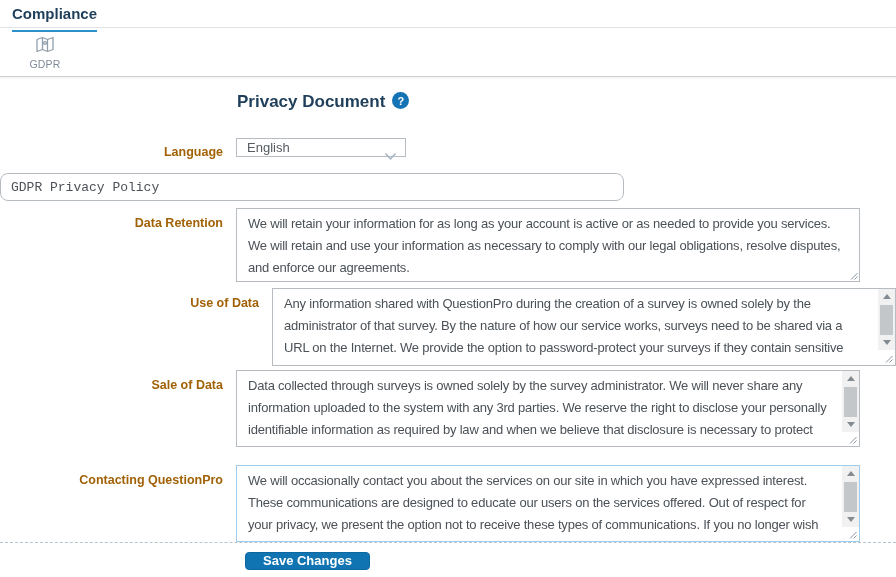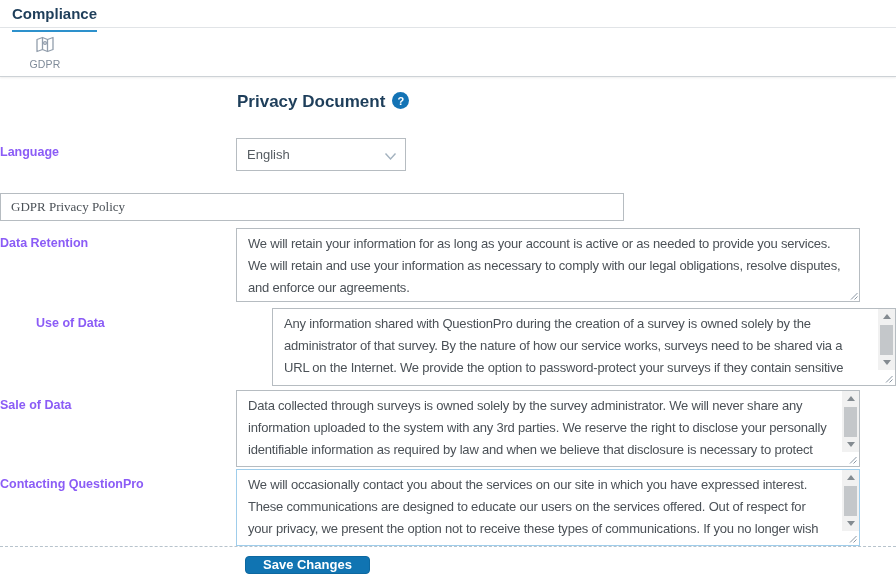--- a/index.html
+++ b/index.html
@@ -20,35 +20,35 @@
   .toolbar-item .t-label { font-size:10.5px; color:#7f8b99; letter-spacing:0.2px; }
 
   
   .main { padding-top:15px; }
   .page-title-row { margin:0 0 25px 237px; display:flex; align-items:flex-start; gap:7px; height:21px; }
   .page-title { font-size:17px; font-weight:700; color:#1e3e5a; }
   .help-icon { width:17px; height:17px; border-radius:50%; background:#1373b5; color:#fff;
     font-size:11px; font-weight:700; display:flex; align-items:center; justify-content:center; cursor:pointer; }
 
   .form-row { display:flex; margin-bottom:6px; }
-  .form-label { width:236px; padding-right:13px; font-size:12.5px; font-weight:700;
-    color:#8b5cf6; flex:none; }
+  .form-label { width:236px; padding-right:13px; text-align:right; font-size:12.5px; font-weight:700;
+    color:#a16207; flex:none; }
   .form-label.v-center-29 { line-height:29px; }
   .form-label.v-center-28 { line-height:28px; }
   .form-label.v-top { padding-top:8px; }
 
   .ctl-wrap { position:relative; width:624px; flex:none; }
 
-  .select-box { width:170px; height:33px; border:1px solid #b6bcc1; background:#fff; font-size:13px;
+  .select-box { width:170px; height:19px; border:1px solid #b6bcc1; background:#fff; font-size:13px;
     color:#555b61; padding:0 28px 0 10px; appearance:none; -webkit-appearance:none; border-radius:0;
     font-family:"Liberation Sans", sans-serif; }
   .select-chevron { position:absolute; left:148px; top:9px; pointer-events:none; }
 
   .text-input { width:624px; height:28px; border:1px solid #b6bcc1; background:#fff; font-size:13px;
-    color:#4b5157; padding:0 10px; border-radius:0; font-family:Liberation Serif, serif;margin-top:16px; }
+    color:#4b5157; padding:0 10px; border-radius:8px; font-family:Liberation Mono, monospace; }
 
   textarea.policy { width:624px; border:1px solid #b6bcc1; background:#fff; resize:none; overflow:hidden;
     font-size:13px; letter-spacing:-0.2px; line-height:22px; color:#4b5157;
     padding:4px 28px 0 11px; border-radius:0; font-family:"Liberation Sans", sans-serif; display:block; }
   textarea.policy.no-scroll { padding-right:16px; }
   textarea.policy.focused { border-color:#9fcdeb; }
   .h74 { height:74px; } .h78 { height:78px; } .h77 { height:77px; }
 
   
   .fsb { position:absolute; top:1px; right:1px; bottom:1px; width:17px; display:flex; flex-direction:column; }
@@ -143,21 +143,21 @@
         </div>
         <div class="fsb-corner">
           <span class="resize-glyph"><svg width="10" height="10" viewBox="0 0 10 10">
                 <path d="M8.5 2 L2 8.5 M8.5 5.5 L5.5 8.5" stroke="#8a96a3" stroke-width="1" fill="none"></path>
               </svg></span>
         </div>
       </div>
     </div>
   </div>
 
-  <div class="form-row" style="margin-bottom:2px;">
+  <div class="form-row" style="margin-bottom:18px;">
     <div class="form-label v-top">Sale of Data</div>
     <div class="ctl-wrap">
       <textarea class="policy h77" style="">Data collected through surveys is owned solely by the survey administrator. We will never share any information uploaded to the system with any 3rd parties. We reserve the right to disclose your personally identifiable information as required by law and when we believe that disclosure is necessary to protect our rights and/or to comply with a judicial</textarea>
       <div class="fsb">
         <div class="fsb-track">
           <span class="fsb-btn">
               <span class="tri-up"></span>
             </span>
           <span class="fsb-thumb"></span>
           <span class="fsb-btn" style="margin-top:auto;">

